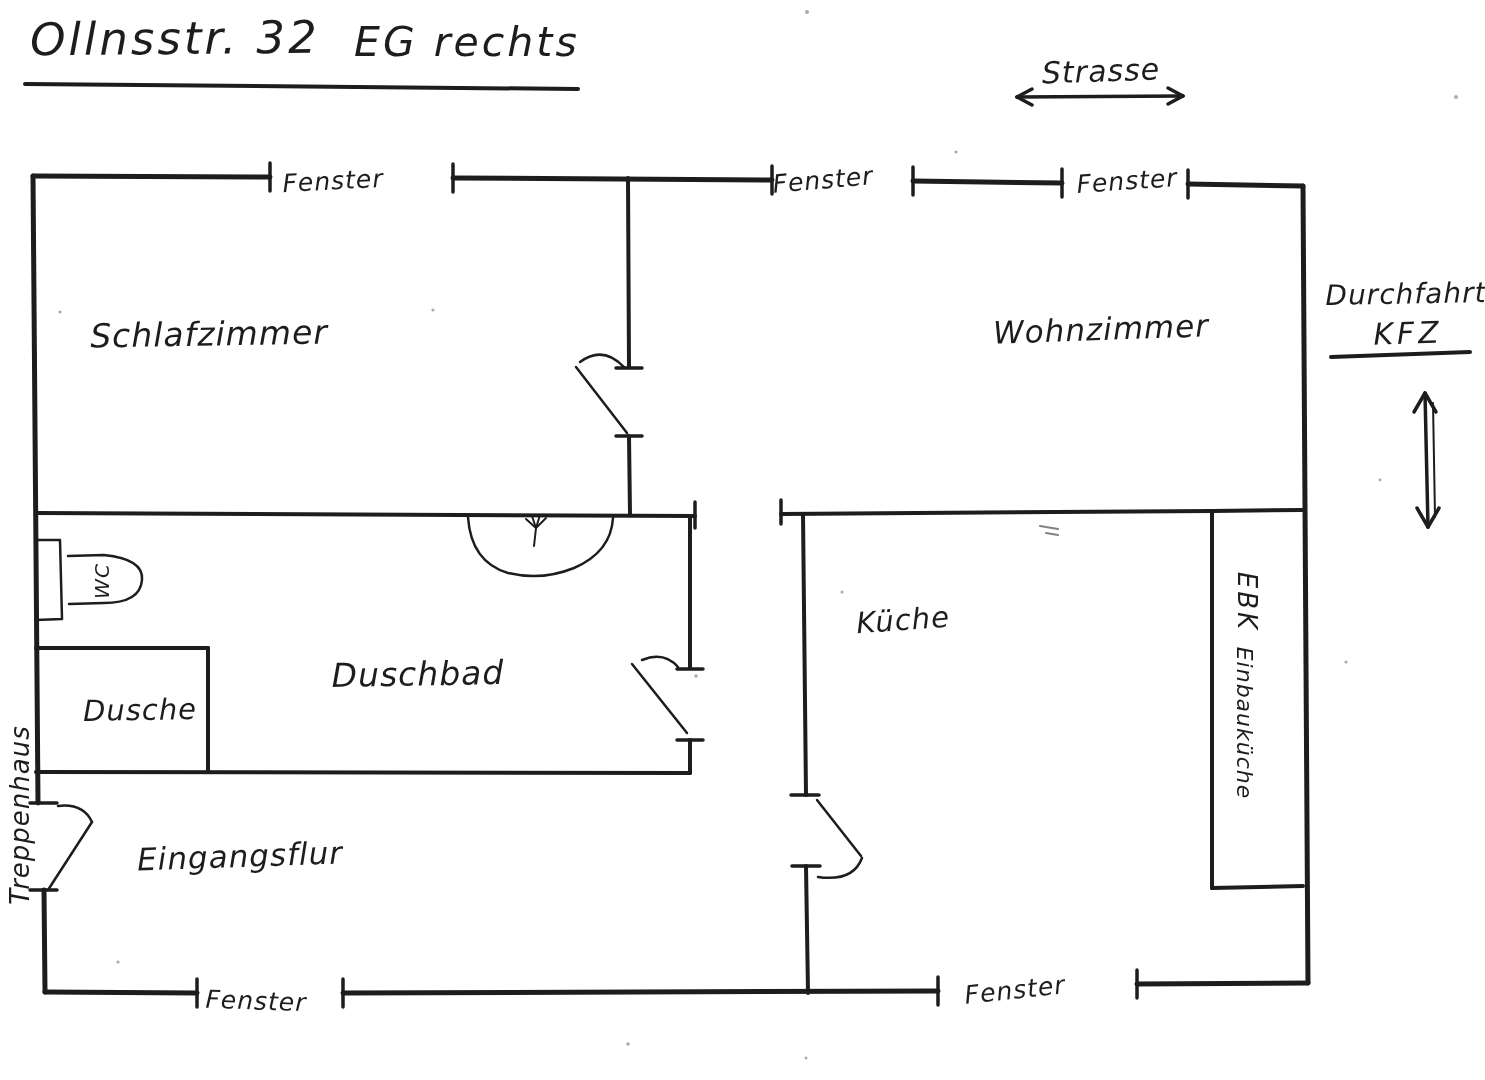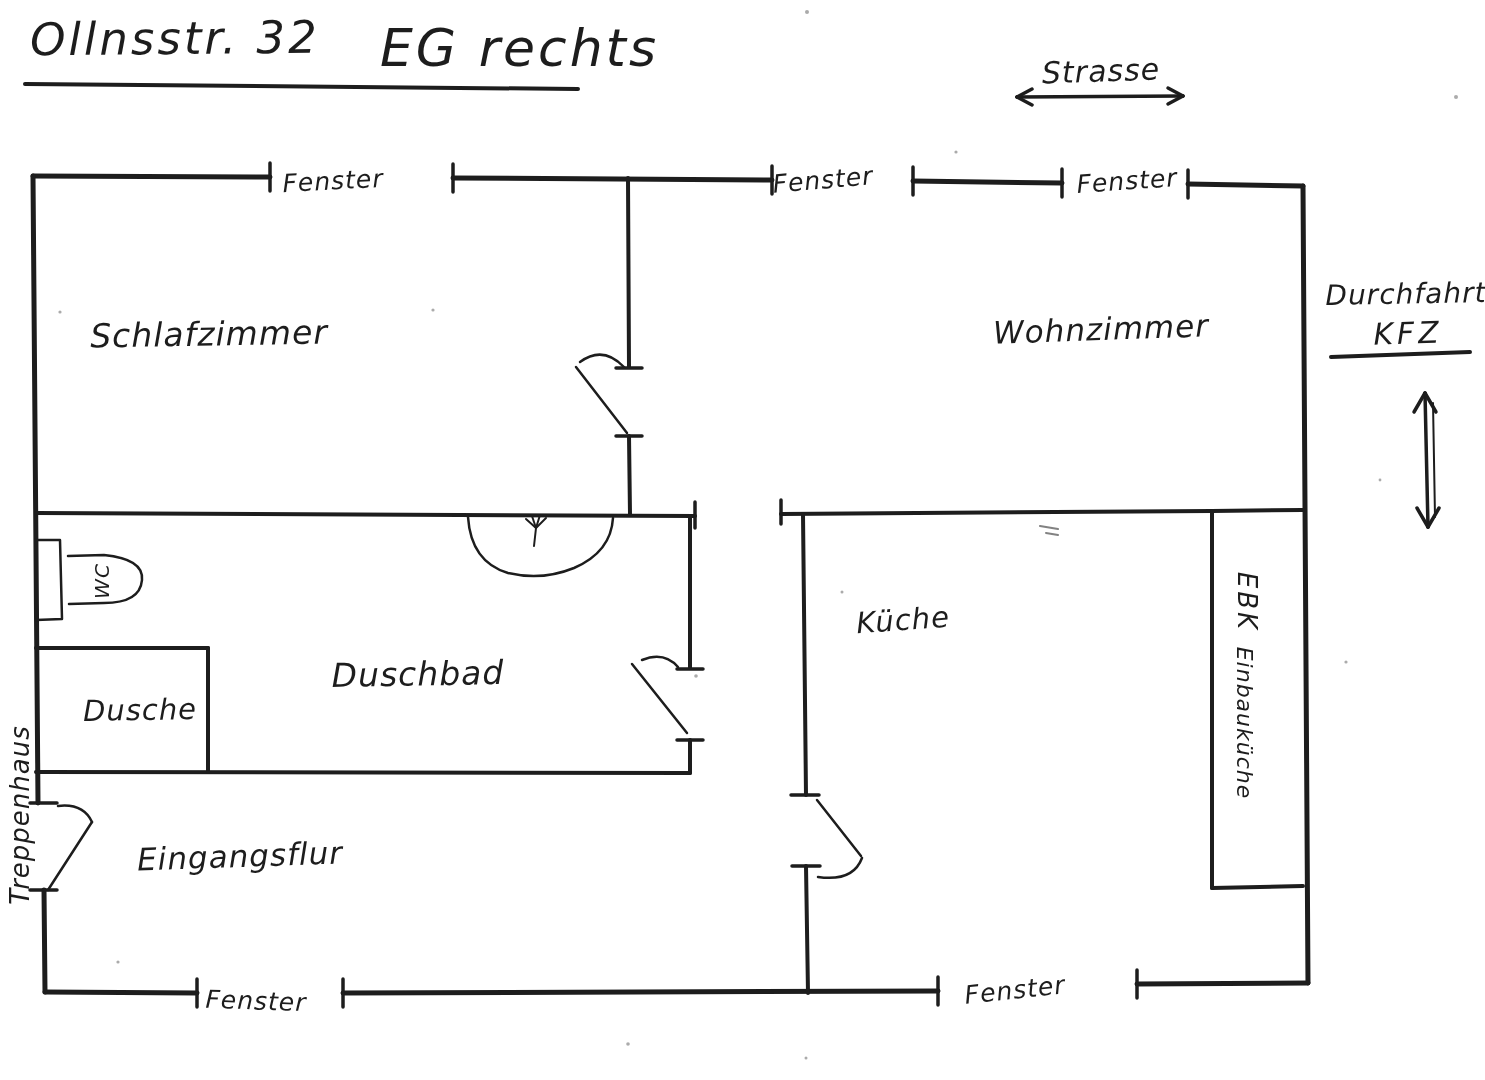--- a/index.html
+++ b/index.html
@@ -160,21 +160,21 @@
     <circle cx="1346" cy="662" r="1.6"></circle>
     <circle cx="118" cy="962" r="1.6"></circle>
     <circle cx="628" cy="1044" r="1.8"></circle>
     <circle cx="806" cy="1058" r="1.5"></circle>
     <circle cx="1380" cy="480" r="1.4"></circle>
     <circle cx="956" cy="152" r="1.6"></circle>
   </g>
 </svg>
 
 <div class="title" style="left:30px; top:12px; font-size:45px; --r:-0.5deg;">Ollnsstr. 32</div>
-<div class="title" style="left:380px; top:18px; font-size:52px; --r:0deg;">EG rechts</div>
+<div class="title" style="left:354px; top:18px; font-size:41px; --r:0deg;">EG rechts</div>
 
 <div class="hw" style="left:1101px; top:71px; font-size:30px; --r:-2deg;">Strasse</div>
 
 <div class="hw" style="left:1406px; top:294px; font-size:28px; --r:-1deg;">Durchfahrt</div>
 <div class="hw" style="left:1408px; top:333px; font-size:30px; letter-spacing:4px; --r:-2deg;">KFZ</div>
 
 <div class="hw" style="left:333px; top:181px; font-size:25px; --r:-3deg;">Fenster</div>
 <div class="hw" style="left:823px; top:180px; font-size:25px; --r:-5deg;">Fenster</div>
 <div class="hw" style="left:1127px; top:181px; font-size:25px; --r:-4deg;">Fenster</div>
 <div class="hw" style="left:256px; top:1001px; font-size:25px; --r:2deg;">Fenster</div>

